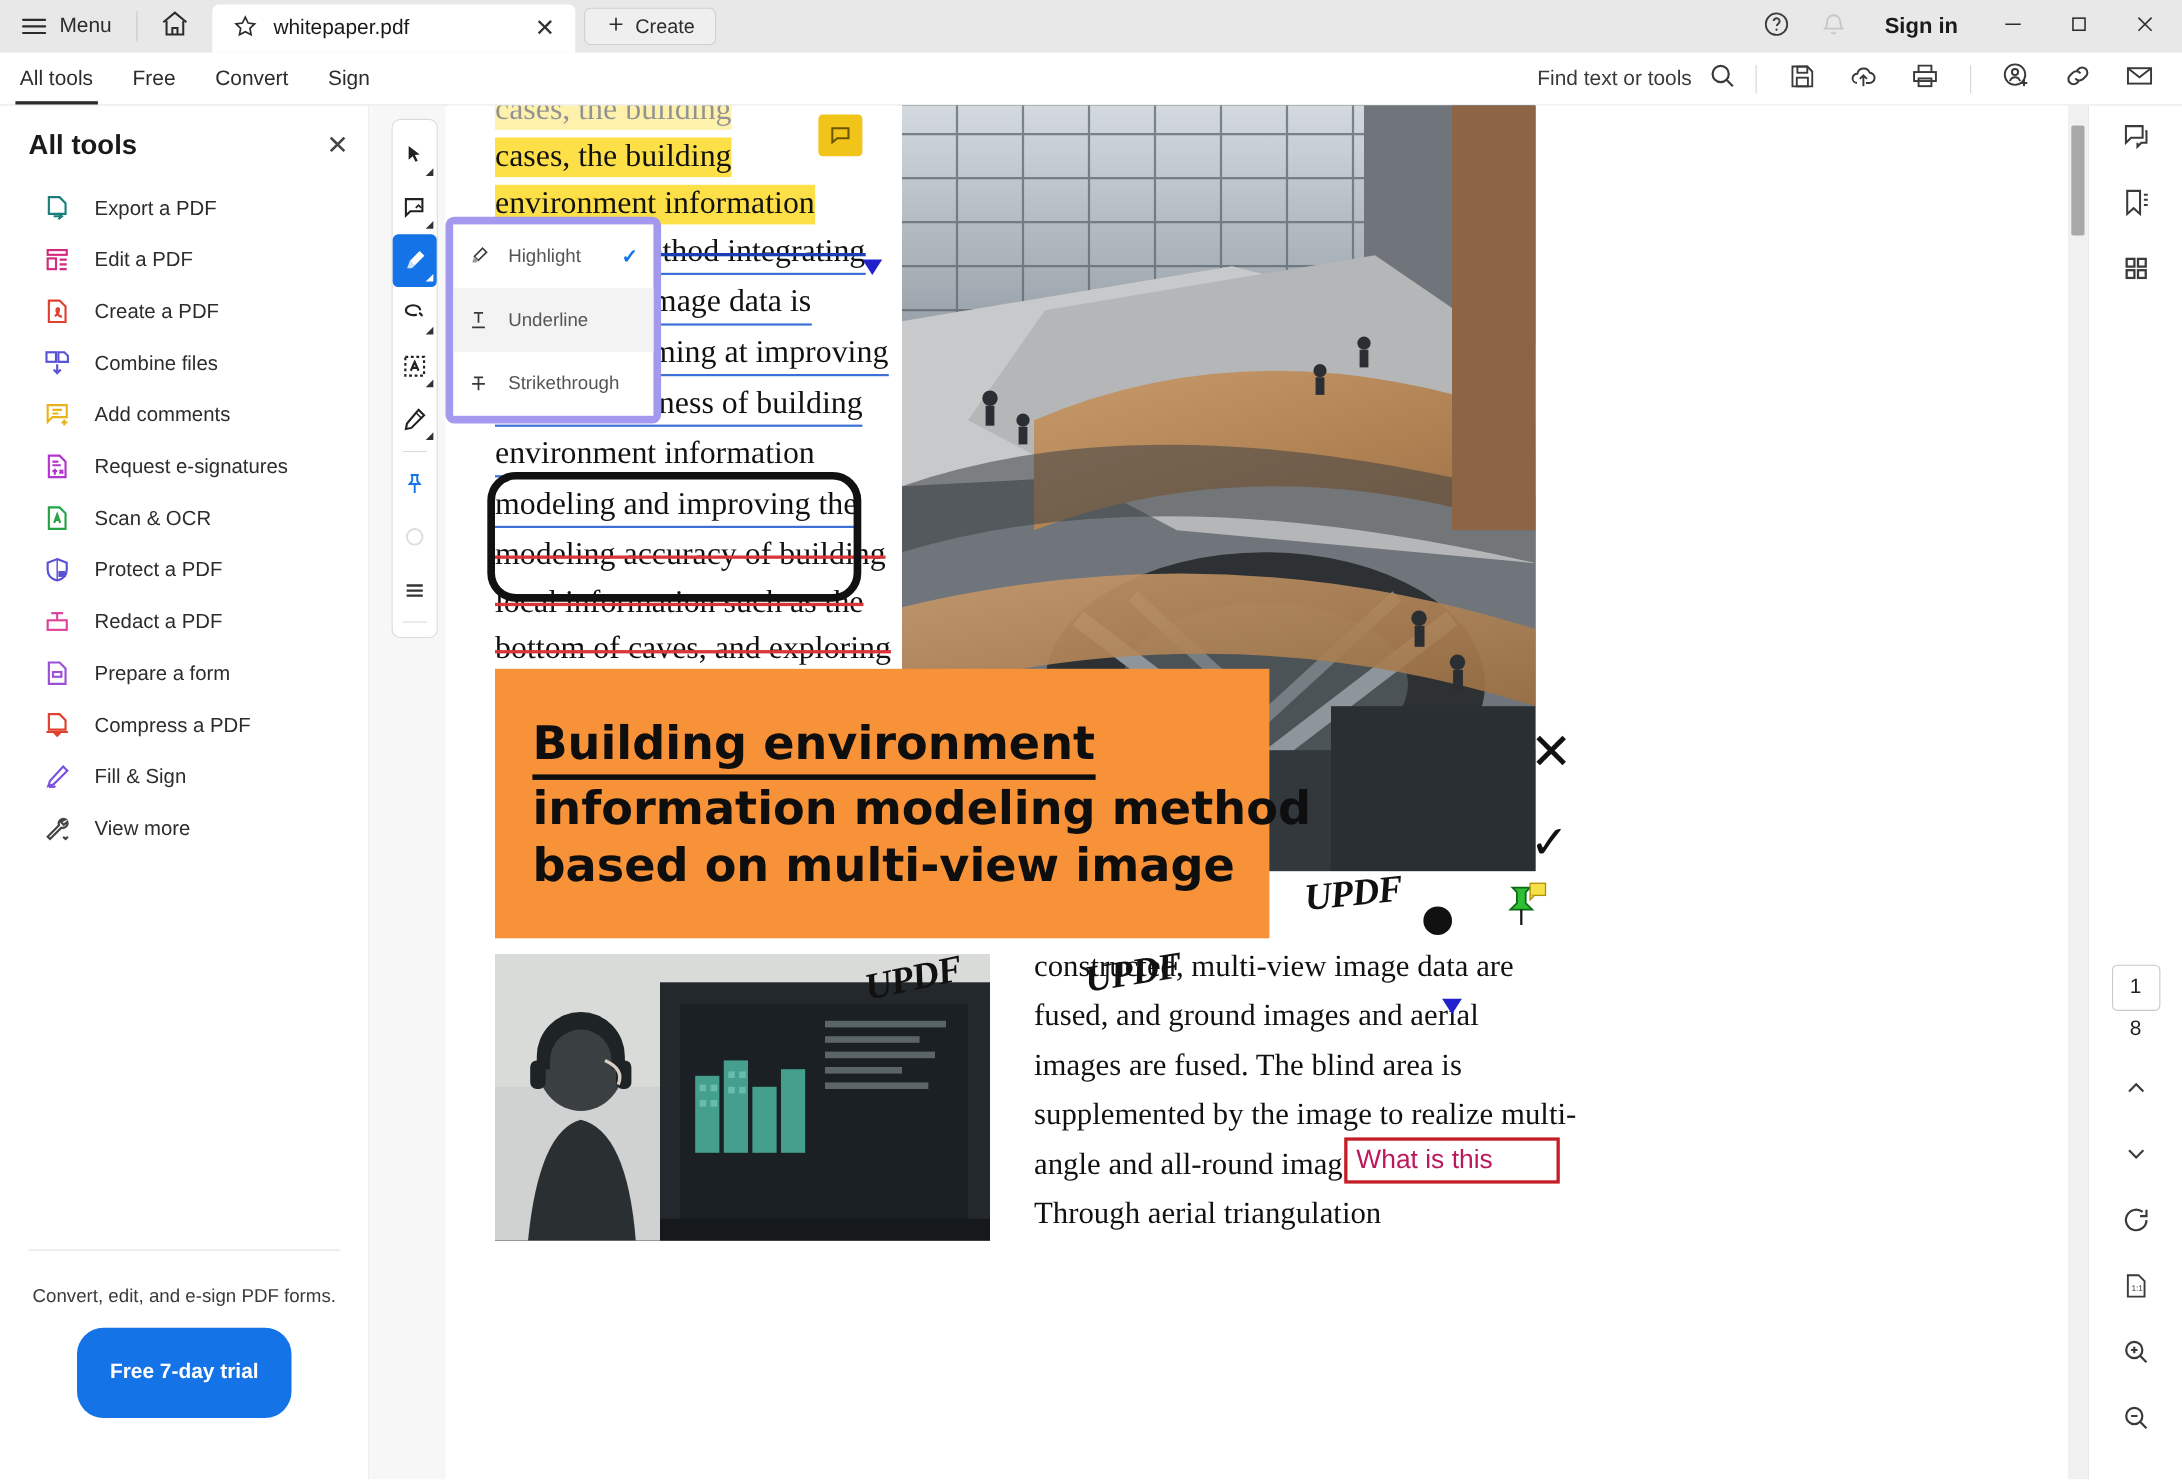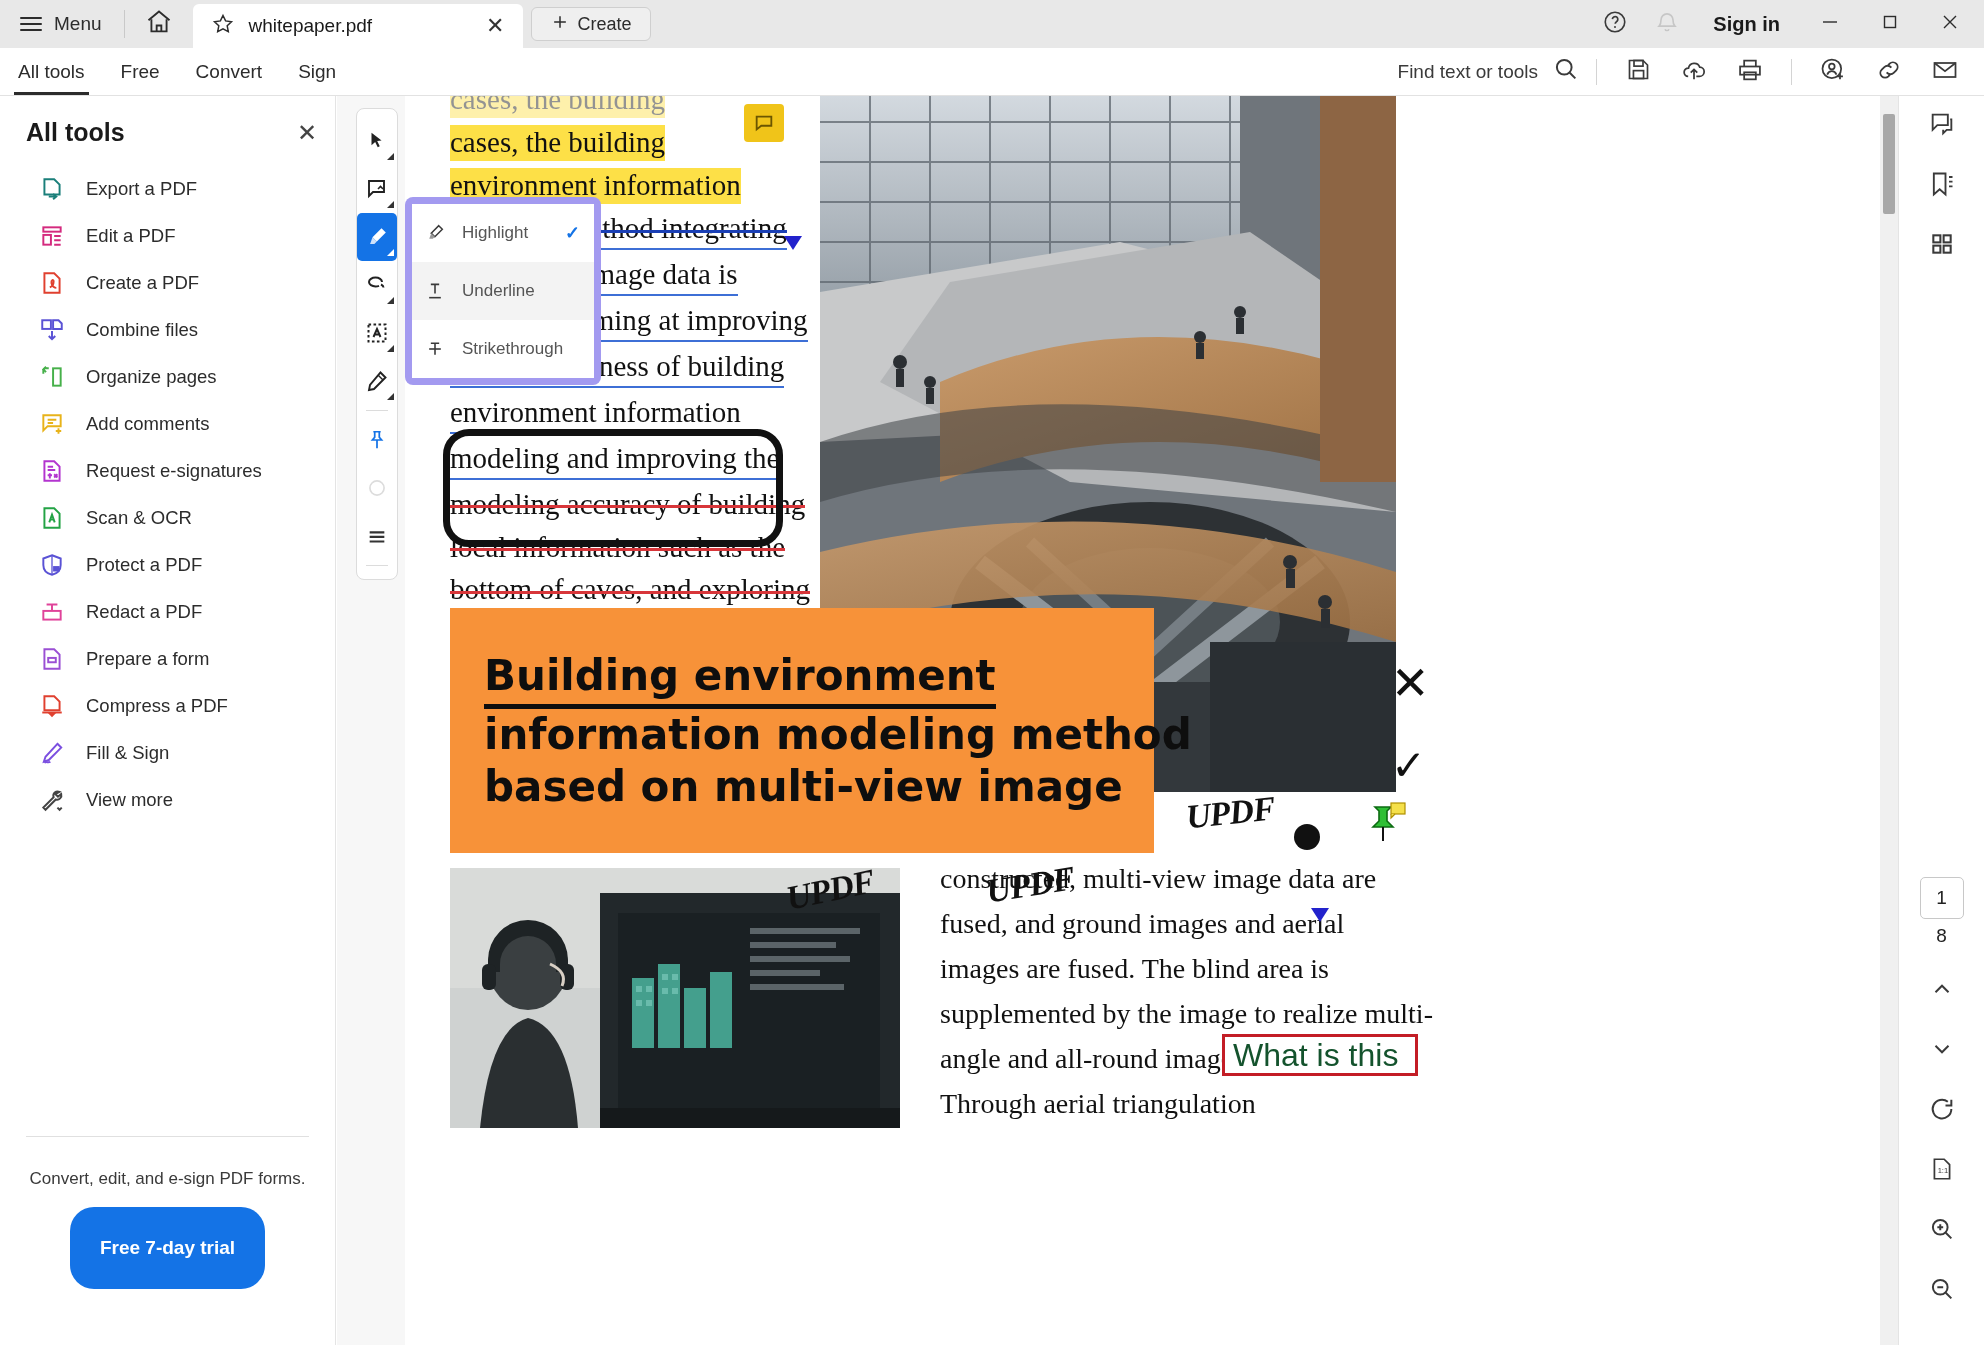--- a/index.html
+++ b/index.html
@@ -196,21 +196,21 @@
   .caret-blue {
     position: absolute; width: 0; height: 0;
     border-left: 9px solid transparent; border-right: 9px solid transparent;
     border-top: 14px solid #2222cc;
   }
   .what-box {
     position: absolute; left: 816px; top: 938px; width: 196px; height: 42px;
     border: 3px solid #c31d26; background: #ffffff;
     display: flex; align-items: center; padding-left: 8px;
   }
-  .what-box span { font-family: "Liberation Sans", sans-serif; font-size: 32px; color: #14532d; }
+  .what-box span { font-family: "Liberation Sans", sans-serif; font-size: 24px; color: #be185d; }
 
   .note-icon {
     position: absolute; left: 338px; top: 8px; width: 40px; height: 38px;
     background: #f0c419; border-radius: 4px; display:flex; align-items:center; justify-content:center;
     cursor: pointer;
   }
 
   
   .doc-scroll {
     position: absolute; right: 86px; top: 96px; width: 18px; bottom: 0;
@@ -441,31 +441,20 @@
         <span class="sb-ic">
           <svg width="26" height="26" viewBox="0 0 24 24" fill="none" stroke="#5a52d5" stroke-width="1.8">
               <rect x="3" y="3" width="8" height="8"></rect>
               <path d="M13 3h5l3 3v5h-8z"></path>
               <path d="M12 13v7M9 17.5l3 3 3-3"></path>
             </svg>
         </span>
         <span class="sb-label">Combine files</span>
       </div>
 
-      <div class="sb-item">
-        <span class="sb-ic">
-          <svg width="26" height="26" viewBox="0 0 24 24" fill="none" stroke="#46b04a" stroke-width="1.8">
-              <rect x="13" y="4" width="7" height="16"></rect>
-              <path d="M4 9V6a2 2 0 012-2h3"></path>
-              <path d="M6.5 2.5L4 5l2.5 2.5"></path>
-              <path d="M4 12v.01M4 15v.01M4 18v.01M7 19.5v.01M10 19.5v.01"></path>
-            </svg>
-        </span>
-        <span class="sb-label">Organize pages</span>
-      </div>
 
       <div class="sb-item">
         <span class="sb-ic">
           <svg width="26" height="26" viewBox="0 0 24 24" fill="none" stroke="#e8b31a" stroke-width="1.8">
               <path d="M4 4h16v10H8l-4 4z"></path>
               <path d="M8 8h8M8 11h5"></path>
               <path d="M18 16v5M15.5 18.5h5"></path>
             </svg>
         </span>
         <span class="sb-label">Add comments</span>

